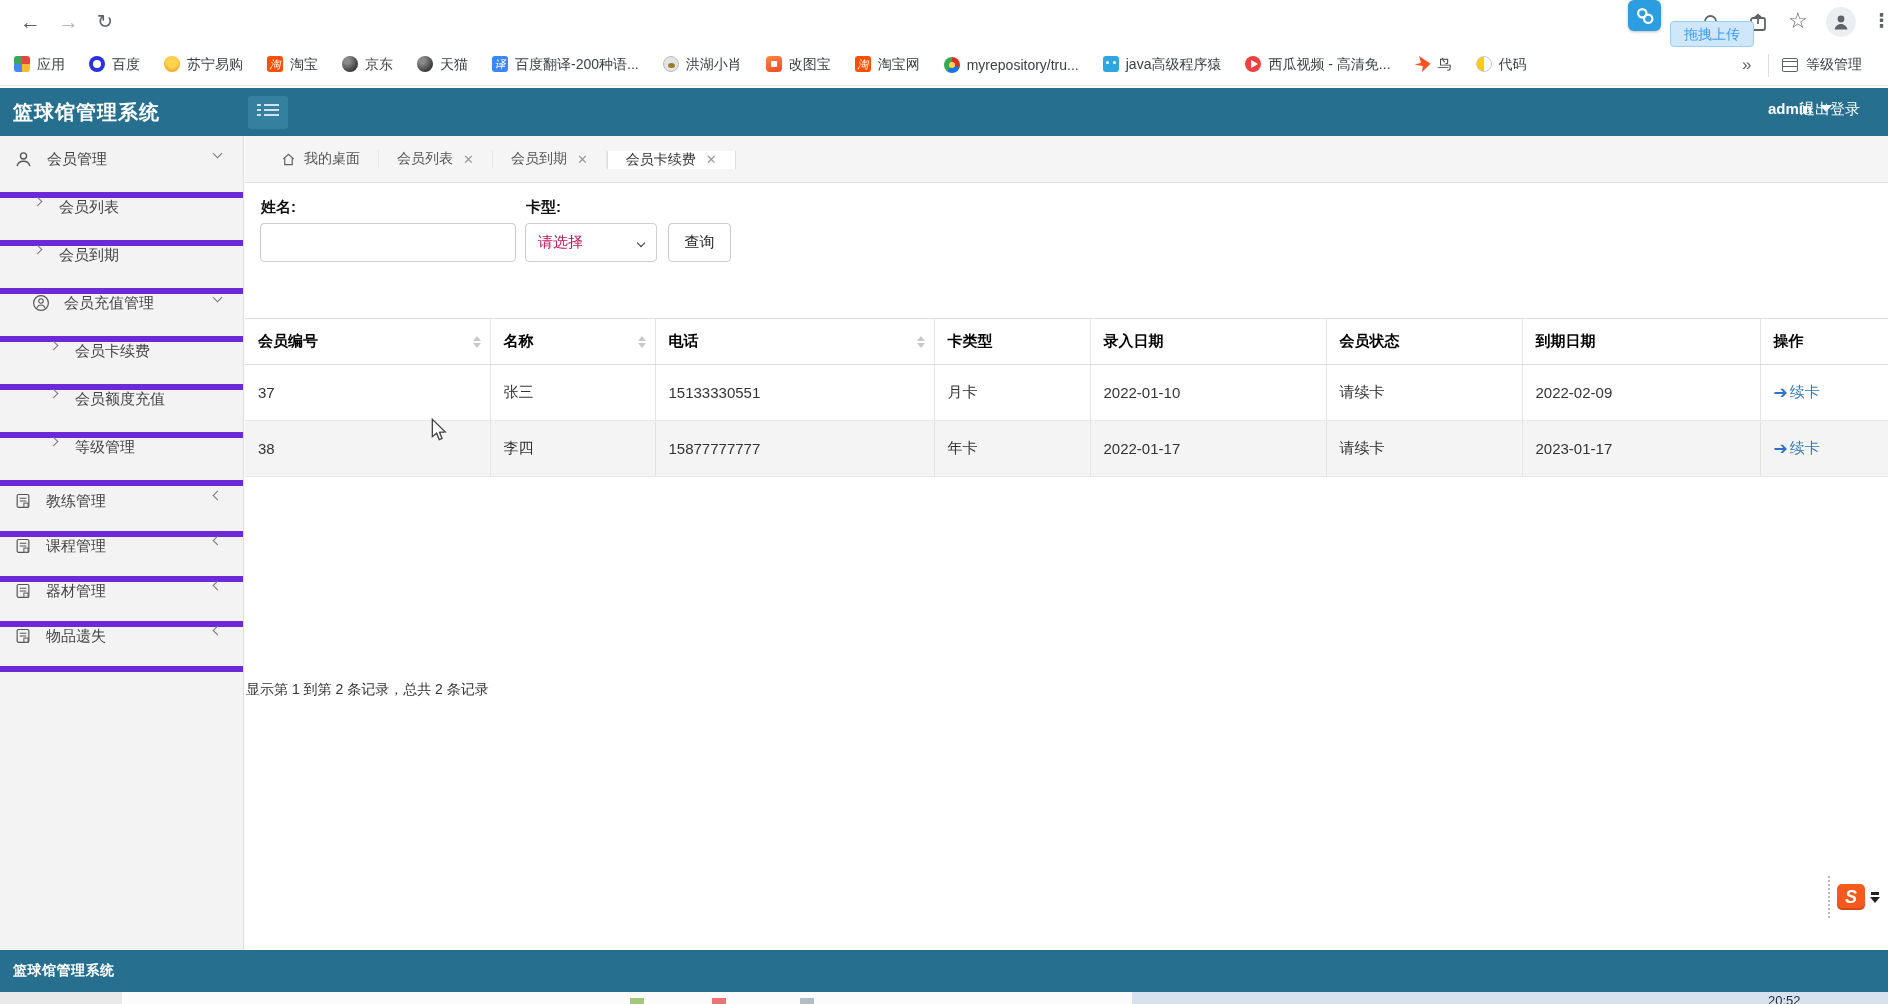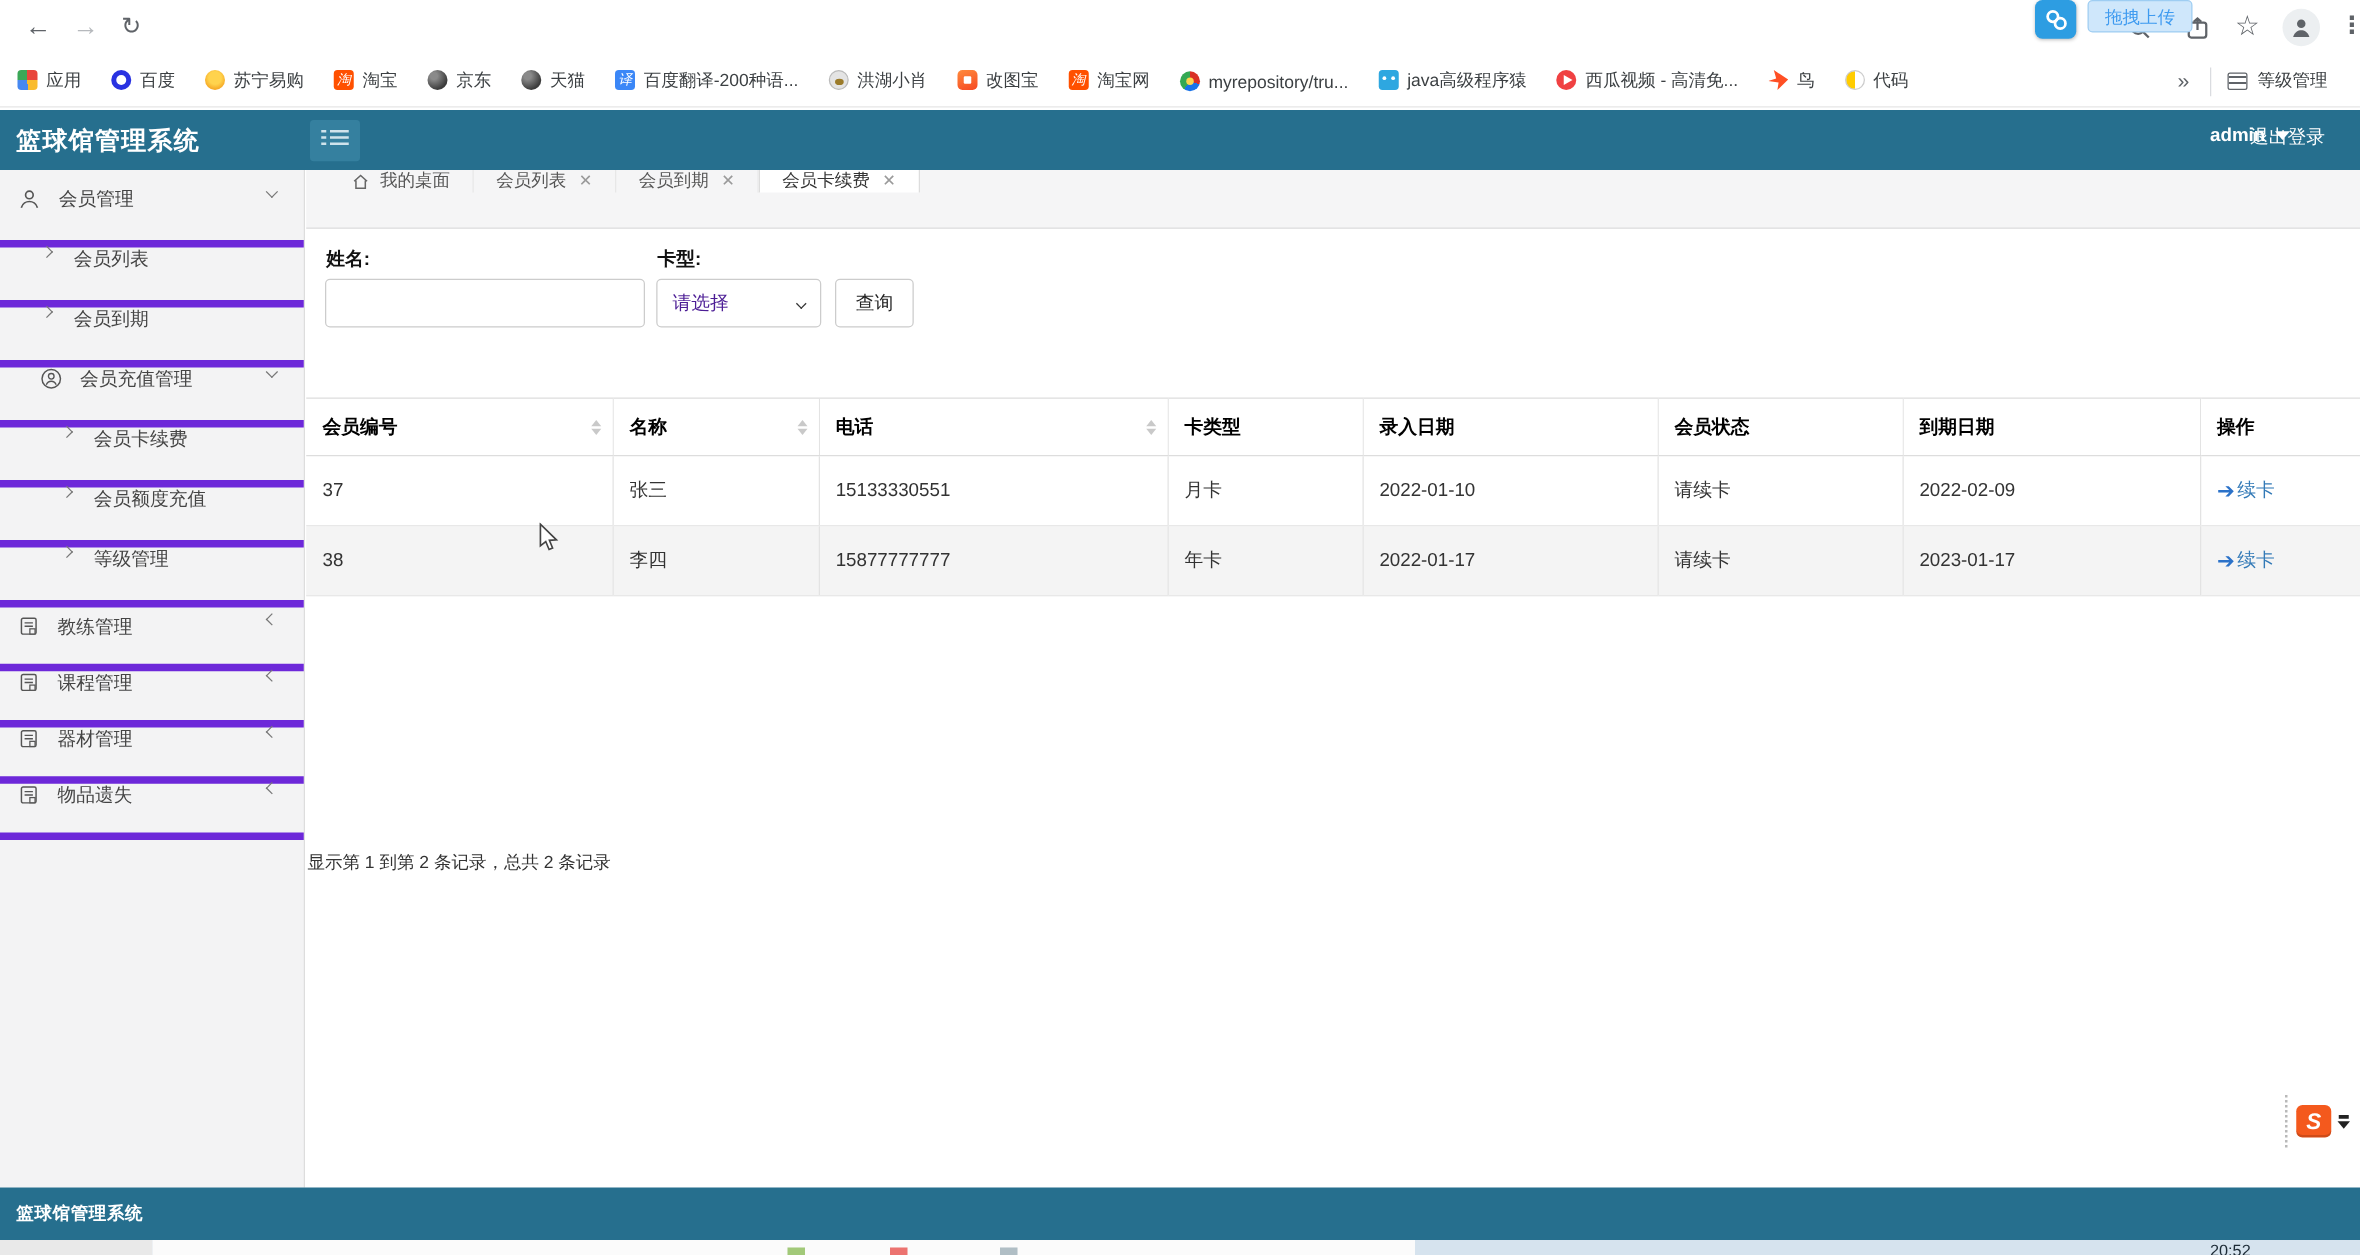--- a/index.html
+++ b/index.html
@@ -12,21 +12,21 @@
   .nav-ic.dis{color:#b6b9bd;}
   .omnibox{position:absolute;left:128px;top:5px;width:1224px;height:34px;background:#f1f3f4;border-radius:17px;display:flex;align-items:center;padding:0 16px;}
   .info-ic{width:17px;height:17px;margin-right:12px;flex:0 0 auto;}
   .url-text{font-size:17px;color:#202124;letter-spacing:.2px;}
   .tb-right-ic{position:absolute;top:11px;color:#5f6368;}
   .avatar-circ{position:absolute;left:1826px;top:7px;width:30px;height:30px;border-radius:50%;background:#eceff1;display:flex;align-items:center;justify-content:center;}
   .kebab{position:absolute;left:1872px;top:9px;font-size:19px;color:#5f6368;font-weight:bold;}
   
   .drag-badge{position:absolute;left:1628px;top:0;z-index:30;display:flex;align-items:flex-start;}
   .nd-icon{width:33px;height:31px;background:#2d9de2;border-radius:6px;display:flex;align-items:center;justify-content:center;box-shadow:0 1px 3px rgba(0,0,0,.25);}
-  .drag-tip{margin-left:9px;margin-top:0;height:26px;padding:0 13px;background:#cfe7fb;border:1px solid #9ecdf2;border-radius:4px;color:#3f9bf0;font-size:14px;line-height:24px;}
+  .drag-tip{margin-left:9px;margin-top:21px;height:26px;padding:0 13px;background:#cfe7fb;border:1px solid #9ecdf2;border-radius:4px;color:#3f9bf0;font-size:14px;line-height:24px;}
 
   
   .bookmarks{position:absolute;left:0;top:45px;width:1888px;height:41px;background:#fff;border-bottom:1px solid #e6e6e6;display:flex;align-items:center;padding:0 160px 0 14px;gap:24px;overflow:hidden;}
   .bm{display:flex;align-items:flex-start;gap:7px;flex:0 0 auto;cursor:pointer;}
   .bml{font-size:14px;color:#3c4043;white-space:nowrap;}
   .bmi{width:16px;height:16px;display:inline-block;position:relative;flex:0 0 auto;}
   .i-grid{border-radius:3px;background:conic-gradient(#e8453c 0 25%,#f9bb2d 0 50%,#4688f1 0 75%,#3aa757 0);}
   .i-baidu{border-radius:50%;background:#2932e1;}
   .i-baidu::after{content:"";position:absolute;left:4px;top:4px;width:8px;height:8px;border-radius:50%;background:#fff;}
   .i-lion{border-radius:50%;background:radial-gradient(circle at 50% 40%,#ffd34d 40%,#f5a623 75%);}
@@ -78,30 +78,30 @@
   .sn.sub1{padding-left:34px;}
   .sn.sub1 .chev{margin-right:18px;}
   .sn.sub2{padding-left:50px;}
   .sn.sub2 .chev{margin-right:18px;}
   .sn.grp2 .sic{margin-left:32px;}
   .sn.botgrp{height:45px;}
   .sn.first-bot{margin-top:6px;}
 
   
   .main{position:absolute;left:245px;top:136px;width:1643px;height:814px;background:#fff;}
-  .tabbar{position:absolute;left:0;top:0;width:1643px;height:47px;background:#f5f5f6;border-bottom:1px solid #ddd;display:flex;align-items:flex-start;padding-left:18px;}
+  .tabbar{position:absolute;left:0;top:0;width:1643px;height:47px;background:#f5f5f6;border-bottom:1px solid #ddd;display:flex;align-items:center;padding-left:18px;}
   .tab{display:flex;align-items:center;gap:8px;padding:0 18px;font-size:14px;color:#555;cursor:pointer;border-right:1px solid #e7e7e7;}
   .tab .x{color:#9a9a9a;font-size:13px;margin-left:2px;}
   .tab.active{background:#fff;border-left:1px solid #ddd;border-right:1px solid #ddd;margin-bottom:-1px;color:#333;}
   .home-ic{width:15px;height:15px;}
 
   
   .flabel{position:absolute;font-size:15px;font-weight:bold;color:#111;}
   .name-input{position:absolute;left:15px;top:87px;width:256px;height:39px;border:1px solid #ccc;border-radius:4px;padding:0 10px;font-size:15px;color:#333;outline:none;background:#fff;}
-  .card-select{position:absolute;left:280px;top:87px;width:132px;height:39px;border:1px solid #ccc;border-radius:4px;background:#fff;display:flex;align-items:center;padding:0 12px;font-size:15px;color:#4c1d95;cursor:pointer;}
+  .card-select{position:absolute;left:280px;top:87px;width:132px;height:39px;border:1px solid #ccc;border-radius:4px;background:#fff;display:flex;align-items:center;padding:0 12px;font-size:15px;color:#be185d;cursor:pointer;}
   .card-select .chev{margin-left:auto;width:6px;height:6px;border-color:#333;}
   .query-btn{position:absolute;left:423px;top:87px;width:63px;height:39px;border:1px solid #ccc;border-radius:4px;background:#fff;font-size:15px;color:#222;cursor:pointer;}
 
   
   .grid{position:absolute;left:0;top:182px;border-collapse:collapse;table-layout:fixed;width:1643px;}
   .grid th{height:46px;border-top:1px solid #ddd;border-bottom:1px solid #ddd;font-size:15px;font-weight:bold;color:#000;text-align:left;padding:0 0 0 13px;position:relative;background:#fff;}
   .grid td{height:56px;font-size:15px;color:#333;text-align:left;padding:0 0 0 13px;border-bottom:1px solid #e8e8e8;background:#fff;}
   .grid th + th,.grid td + td{border-left:1px solid #e3e3e3;}
   .grid tr.striped td{background:#f4f4f4;}
   .sort{position:absolute;right:9px;top:50%;transform:translateY(-50%);display:flex;flex-direction:column;gap:2px;}

